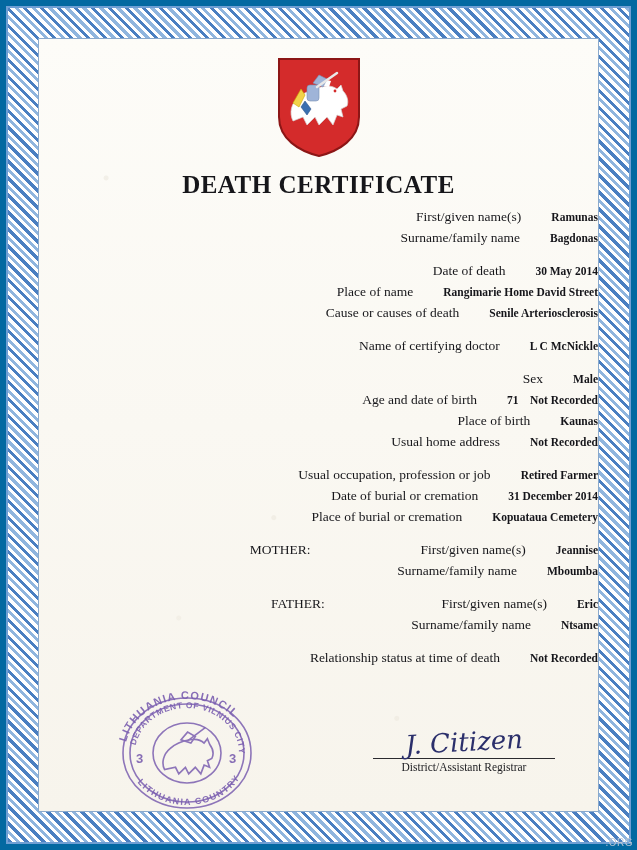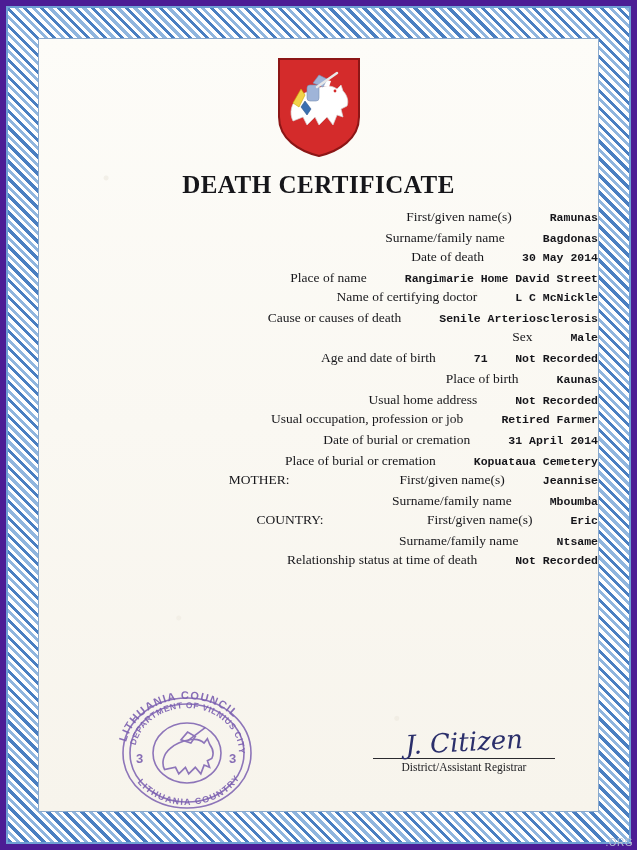--- a/index.html
+++ b/index.html
@@ -13,21 +13,21 @@
     font-family: "Liberation Serif", serif;
     overflow: hidden;
   }
 
   
   .certificate {
     position: relative;
     width: 637px;
     height: 850px;
     box-sizing: border-box;
-    background: #4c1d95;
+    background: #0369a1;
   }
 
   .border-frame {
     position: absolute;
     left: 6px;
     top: 6px;
     right: 6px;
     bottom: 6px;
     box-sizing: border-box;
     border: 2px solid #6e9fd4;
@@ -96,21 +96,21 @@
     left: 0;
     right: 0;
     top: 170px;
   }
   .row {
     display: flex;
     align-items: baseline;
     height: 19px;
     justify-content: flex-end;
   }
-  .row.gap-top { }
+  .row.gap-top { margin-top: 14px; }
   .row.gap-small { margin-top: 2px; }
 
   .prefix {
     width: 92px;
     text-align: left;
     padding-left: 44px;
     box-sizing: border-box;
     font-size: 13.5px;
     color: #17171b;
     font-family: "Liberation Serif", serif;
@@ -119,23 +119,23 @@
   .label {
     width: 228px;
     text-align: right;
     font-size: 13.5px;
     color: #17171b;
     font-family: "Liberation Serif", serif;
     white-space: nowrap;
     padding-right: 0;
   }
   .value {
-    padding-left: 38px;
+    padding-left: 30px;
     font-size: 11.5px;
-    font-family: Liberation Mono, monospace;
+    font-family: Liberation Serif, serif;
     font-weight: bold;
     color: #15151a;
     white-space: pre;
     letter-spacing: 0px;
   }
 
   
   .stamp {
     position: absolute;
     left: 58px;
@@ -235,32 +235,32 @@
             <div class="label">Date of death</div>
             <div class="value">30 May 2014</div>
           </div>
 
           <div class="row gap-small">
             <div class="prefix"></div>
             <div class="label">Place of name</div>
             <div class="value">Rangimarie Home David Street</div>
           </div>
 
+          <div class="row gap-small">
+            <div class="prefix"></div>
+            <div class="label">Cause or causes of death</div>
+            <div class="value">Senile Arteriosclerosis</div>
+          </div>
+
           <div class="row gap-top">
             <div class="prefix"></div>
             <div class="label">Name of certifying doctor</div>
             <div class="value">L C McNickle</div>
           </div>
 
-          <div class="row gap-small">
-            <div class="prefix"></div>
-            <div class="label">Cause or causes of death</div>
-            <div class="value">Senile Arteriosclerosis</div>
-          </div>
-
 
           <div class="row gap-top">
             <div class="prefix"></div>
             <div class="label">Sex</div>
             <div class="value">Male</div>
           </div>
 
           <div class="row gap-small">
             <div class="prefix"></div>
             <div class="label">Age and date of birth</div>
@@ -281,21 +281,21 @@
 
           <div class="row gap-top">
             <div class="prefix"></div>
             <div class="label">Usual occupation, profession or job</div>
             <div class="value">Retired Farmer</div>
           </div>
 
           <div class="row gap-small">
             <div class="prefix"></div>
             <div class="label">Date of burial or cremation</div>
-            <div class="value">31 April 2014</div>
+            <div class="value">31 December 2014</div>
           </div>
 
           <div class="row gap-small">
             <div class="prefix"></div>
             <div class="label">Place of burial or cremation</div>
             <div class="value">Kopuataua Cemetery</div>
           </div>
 
           <div class="row gap-top">
             <div class="prefix">MOTHER:</div>
@@ -303,21 +303,21 @@
             <div class="value">Jeannise</div>
           </div>
 
           <div class="row gap-small">
             <div class="prefix"></div>
             <div class="label">Surname/family name</div>
             <div class="value">Mboumba</div>
           </div>
 
           <div class="row gap-top">
-            <div class="prefix">COUNTRY:</div>
+            <div class="prefix">FATHER:</div>
             <div class="label">First/given name(s)</div>
             <div class="value">Eric</div>
           </div>
 
           <div class="row gap-small">
             <div class="prefix"></div>
             <div class="label">Surname/family name</div>
             <div class="value">Ntsame</div>
           </div>
 

